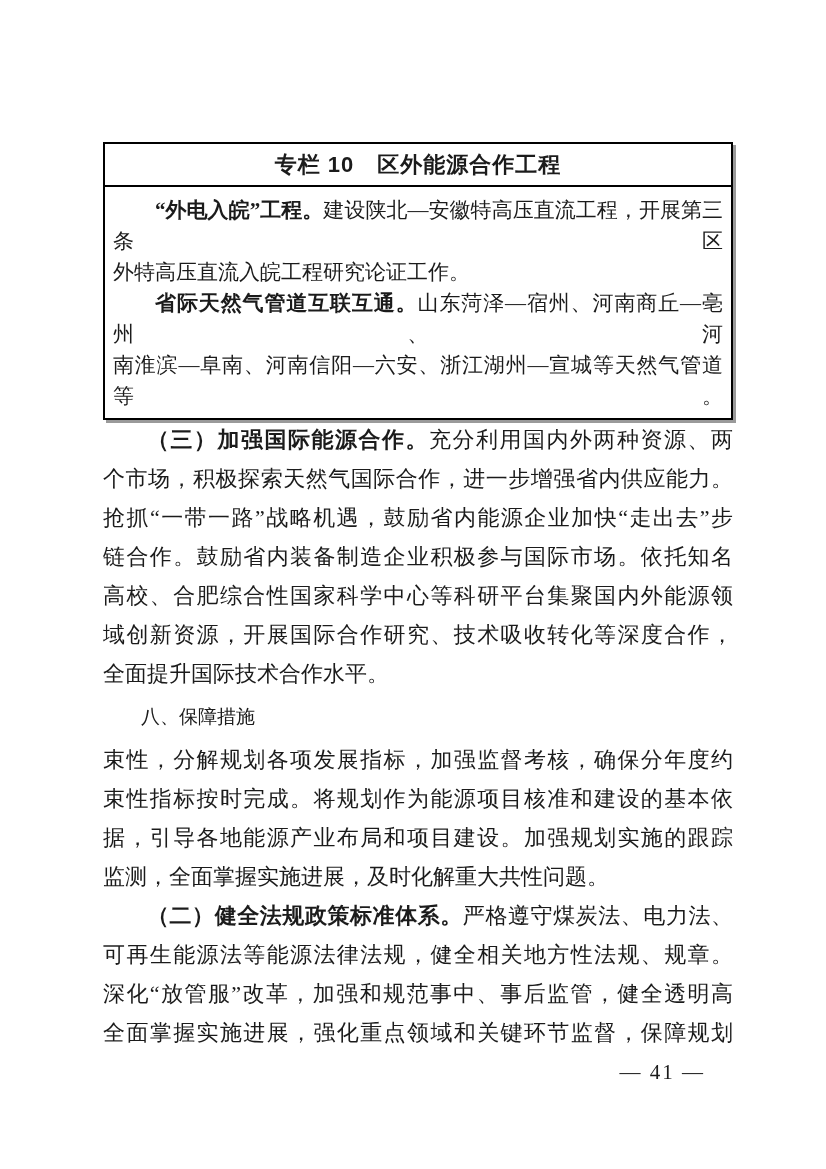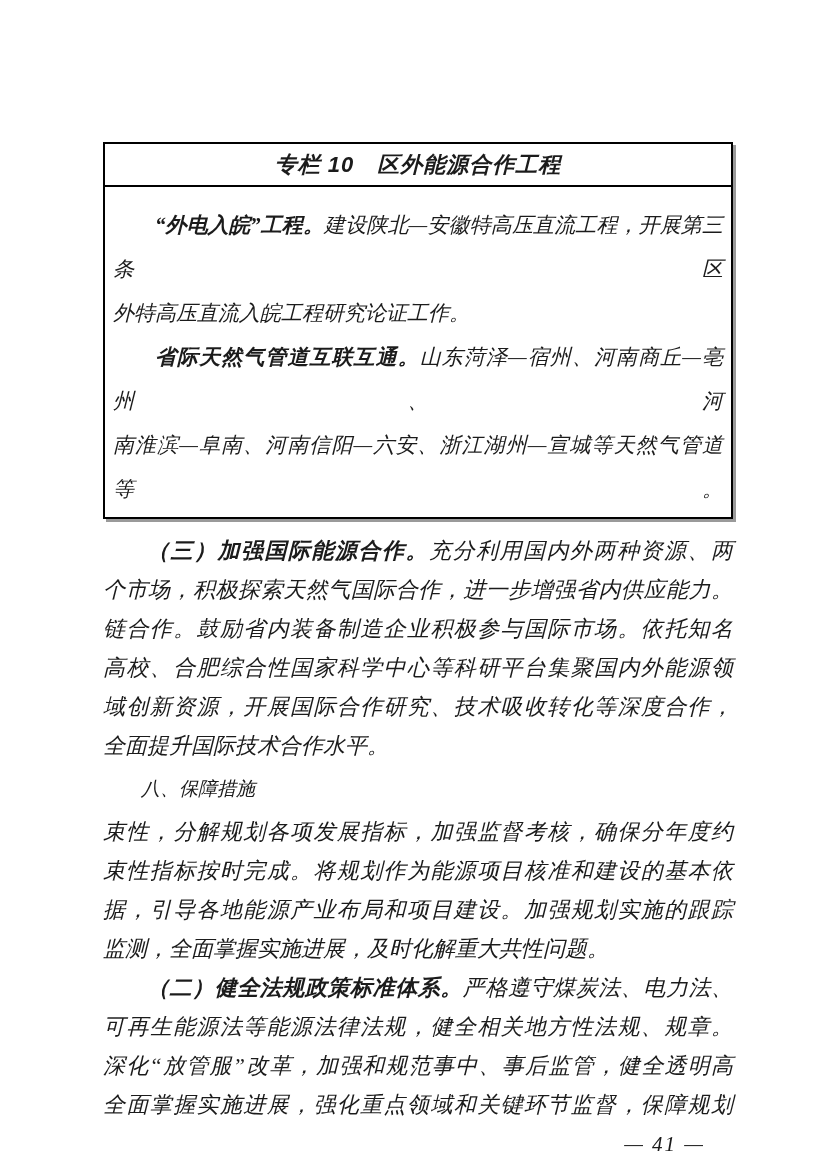--- a/index.html
+++ b/index.html
@@ -3,52 +3,51 @@
 <meta charset="utf-8">
 <style>
   html, body { margin: 0; padding: 0; }
   body {
     width: 826px; height: 1169px;
     background: #ffffff;
     font-family: "Liberation Serif", "DejaVu Serif", serif;
     color: #1b1b1b;
     overflow: hidden;
   }
-  .page { position: relative; width: 826px; height: 1169px; font-style: italic; }
+  .page { position: relative; width: 826px; height: 1169px; }
   .content { position: absolute; left: 103px; top: 142px; width: 630px; }
 
   
   .callout-box {
     border: 2px solid #000;
     box-shadow: 3px 3px 0 #9a9a9a;
     background: #fff;
   }
   .box-title {
     text-align: center;
     font-family: "Liberation Sans", "DejaVu Sans", sans-serif;
     font-weight: bold;
     font-size: 22px;
     padding: 6px 0 5px;
     border-bottom: 2px solid #000;
     letter-spacing: 1px;
   }
   .box-body {
-    padding: 16px 8px 6px;
+    padding: 8px 8px 6px;
     font-size: 21px;
-    line-height: 44px;
+    line-height: 31px;
   }
 
   
   .line { text-align: justify; }
   .line.j { text-align-last: justify; }
   .line.first { text-indent: 2em; }
   .lead { font-weight: bold; }
 
   .main {
-    margin-top: 12px;
     font-size: 22px;
     line-height: 39px;
   }
   .heading {
     font-family: "Liberation Sans", "DejaVu Sans", sans-serif;
     font-size: 19px;
     line-height: 39px;
     text-indent: 2em;
     margin: 4px 0;
     font-weight: 500;
@@ -74,20 +73,21 @@
           <div class="line j first"><span class="lead">“外电入皖”工程。</span><span>建设陕北—安徽特高压直流工程，开展第三条区</span></div>
           <div class="line">外特高压直流入皖工程研究论证工作。</div>
           <div class="line j first"><span class="lead">省际天然气管道互联互通。</span><span>山东菏泽—宿州、河南商丘—亳州、河</span></div>
           <div class="line j">南淮滨—阜南、河南信阳—六安、浙江湖州—宣城等天然气管道等。</div>
         </div>
     </div>
 
     <div class="main">
         <div class="line j first"><span class="lead">（三）加强国际能源合作。</span><span>充分利用国内外两种资源、两</span></div>
         <div class="line j">个市场，积极探索天然气国际合作，进一步增强省内供应能力。</div>
+        <div class="line j">抢抓“一带一路”战略机遇，鼓励省内能源企业加快“走出去”步</div>
         <div class="line j">链合作。鼓励省内装备制造企业积极参与国际市场。依托知名</div>
         <div class="line j">高校、合肥综合性国家科学中心等科研平台集聚国内外能源领</div>
         <div class="line j">域创新资源，开展国际合作研究、技术吸收转化等深度合作，</div>
         <div class="line">全面提升国际技术合作水平。</div>
         <div class="heading">八、保障措施</div>
         <div class="line j">束性，分解规划各项发展指标，加强监督考核，确保分年度约</div>
         <div class="line j">束性指标按时完成。将规划作为能源项目核准和建设的基本依</div>
         <div class="line j">据，引导各地能源产业布局和项目建设。加强规划实施的跟踪</div>
         <div class="line">监测，全面掌握实施进展，及时化解重大共性问题。</div>
         <div class="line j first"><span class="lead">（二）健全法规政策标准体系。</span><span>严格遵守煤炭法、电力法、</span></div>

